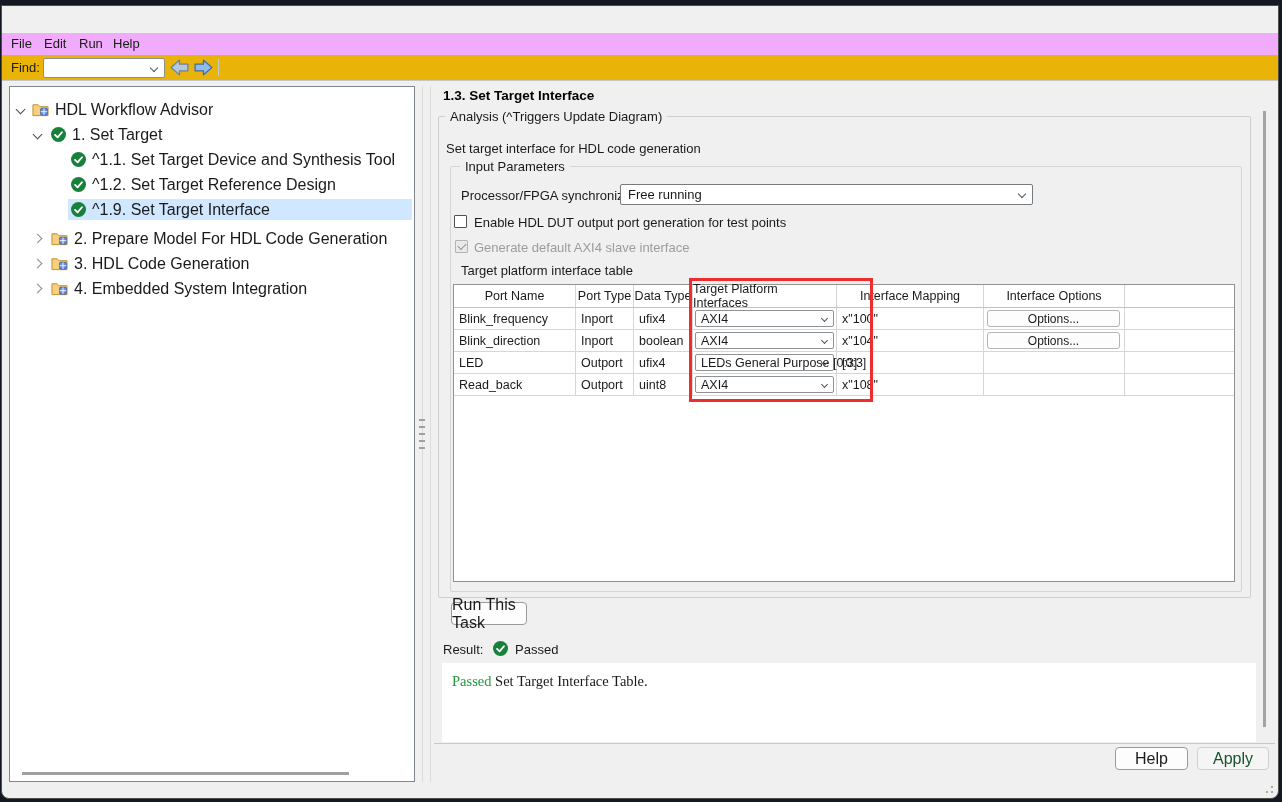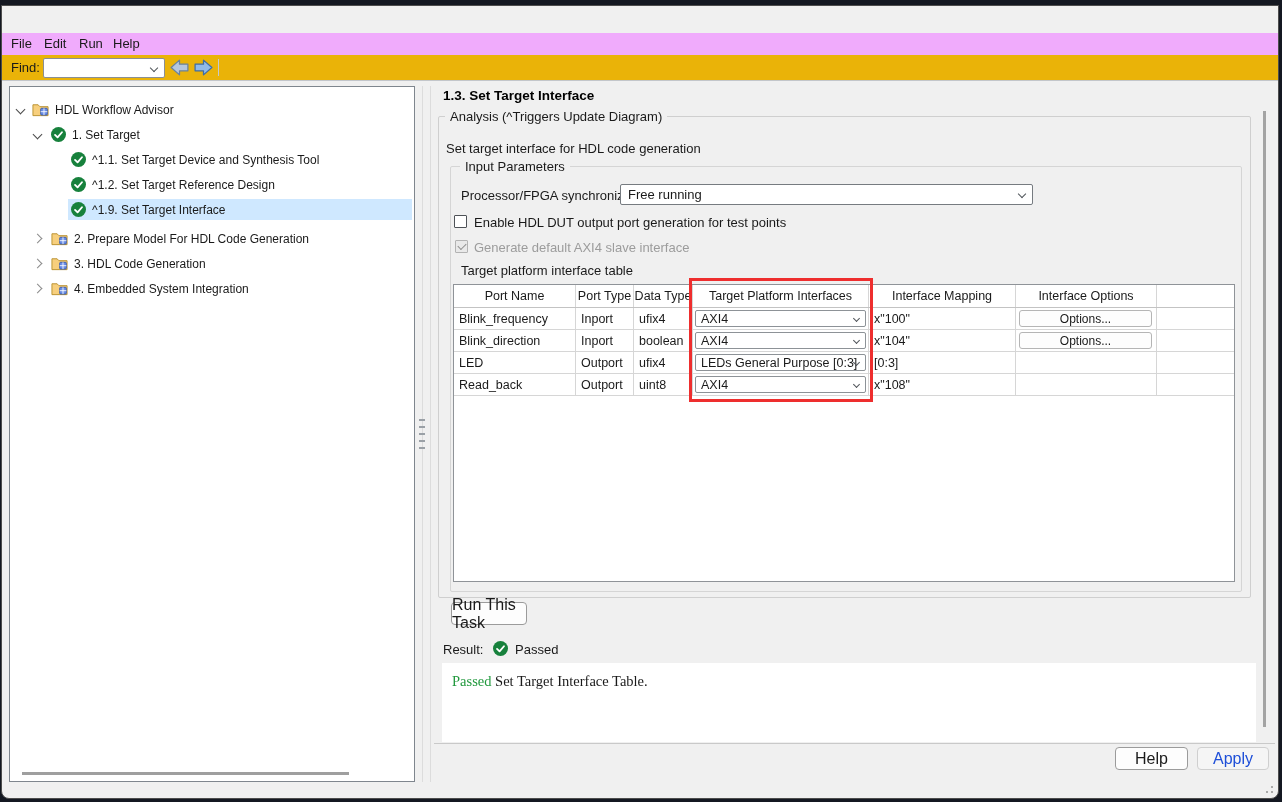--- a/index.html
+++ b/index.html
@@ -25,21 +25,21 @@
 
   .findbar { position:absolute; left:0; top:49px; width:100%; height:26px; background:#eab308; border-bottom:1px solid #c3c6ca; }
   .find-label { position:absolute; left:9px; top:0; line-height:25px; font-size:13px; }
   .find-combo { position:absolute; left:41px; top:3px; width:122px; height:20px; background:#fff; border:1px solid #8a8f94; border-radius:2px; }
   .combo-chev { position:absolute; right:7px; top:6px; width:6px; height:6px; border-right:1.4px solid #50555a; border-bottom:1.4px solid #50555a; transform:rotate(45deg); }
   .nav-arrow { position:absolute; top:3px; width:21px; height:19px; }
   .toolbar-sep { position:absolute; left:216px; top:4px; width:1px; height:17px; background:#c6c9cd; }
 
   
   .tree-panel { position:absolute; left:7px; top:80px; width:406px; height:696px; background:#ffffff; border:1px solid #7f868e; }
-  .tree-row { position:absolute; left:1px; right:1px; height:21px; display:flex; align-items:center; font-size:12px; }
+  .tree-row { position:absolute; left:1px; right:1px; height:21px; display:flex; align-items:center; font-size:16px; }
   .tree-row .lbl { white-space:nowrap; }
   .sel-band { position:absolute; left:57px; right:1px; top:0; bottom:0; background:#cfe8ff; }
   .chev { width:7px; height:7px; border-right:1.6px solid #4a4a4a; border-bottom:1.6px solid #4a4a4a; display:inline-block; }
   .chev.down { transform:rotate(45deg); }
   .chev.right { transform:rotate(-45deg); border-color:#8b8b8b; }
   .icon16 { width:17px; height:15px; display:inline-block; }
   .check15 { width:15px; height:15px; display:inline-block; }
   .hscroll-thumb { position:absolute; left:12px; top:685px; width:327px; height:3px; background:#9f9f9f; }
 
   
@@ -61,31 +61,31 @@
         border-left:1.8px solid #8f8f8f; border-bottom:1.8px solid #8f8f8f; transform:rotate(-45deg); }
   .cb-label { position:absolute; font-size:13px; }
   .cb-label.disabled { color:#9c9c9c; }
 
   
   .ptable { position:absolute; left:2px; top:117px; width:782px; height:298px; background:#fff; border:1px solid #8f9398; }
   .trow { display:flex; width:100%; height:22px; border-bottom:1px solid #d6d6d6; font-size:12.5px; align-items:center; }
   .trow.head { height:23px; border-bottom:1px solid #c3c3c3; }
   .tc { height:100%; border-right:1px solid #d6d6d6; display:flex; align-items:center; padding-left:5px; position:relative; }
   .trow.head .tc { justify-content:center; padding-left:0; }
-  .c0{width:122px;} .c1{width:58px;} .c2{width:59px;} .c3{width:176px;} .c4{width:147px;} .c5{width:141px;} .c6{flex:1; border-right:none;}
+  .c0{width:122px;} .c1{width:58px;} .c2{width:59px;} .c3{width:144px;} .c4{width:147px;} .c5{width:141px;} .c6{flex:1; border-right:none;}
   .cell-combo { position:absolute; left:2px; right:2px; top:2px; bottom:2px; background:#fff; border:1px solid #8d9297; border-radius:2px; font-size:12.5px; }
   .cell-combo .val { position:absolute; left:5px; top:0; line-height:16px; white-space:nowrap; }
   .cell-combo .combo-chev { right:6px; top:5px; width:5px; height:5px; }
   .opt-btn { position:absolute; left:3px; right:4px; top:2px; bottom:2px; background:#fdfdfd; border:1px solid #b5b5b5; border-radius:3px;
              font-size:12px; font-family:"Liberation Sans", sans-serif; display:flex; align-items:center; justify-content:center; }
   .redbox { position:absolute; left:238px; top:111px; width:184px; height:124px; border:3px solid #ee2e2e; z-index:5; pointer-events:none; }
 
   .btn { background:#fdfdfd; border:1px solid #9b9b9b; border-radius:4px; font-size:16px; font-family:"Liberation Sans", sans-serif;
          display:flex; align-items:center; justify-content:center; }
-  .btn.disabled { background:#f5f5f5; border-color:#cfcfcf; color:#1d4ed8; }
+  .btn.disabled { background:#f5f5f5; border-color:#cfcfcf; color:#14532d; }
 
   .result-label { position:absolute; left:441px; top:636px; font-size:13px; }
   .result-status { position:absolute; left:513px; top:636px; font-size:13px; }
   .msgbox { position:absolute; left:440px; top:657px; width:814px; height:79px; background:#fff; font-family:"Liberation Serif", serif; font-size:14.5px; }
   .msgbox .line { position:absolute; left:10px; top:10px; }
   .msg-pass { color:#22993e; }
   .bottom-sep { position:absolute; left:432px; top:737px; right:3px; height:1px; background:#c9c9c9; }
   .vscroll-thumb { position:absolute; left:1261px; top:105px; width:3px; height:616px; background:#a3a3a3; }
   .grip { position:absolute; right:5px; bottom:5px; width:12px; height:12px; }
   .grip i { position:absolute; width:2px; height:2px; background:#a9a9a9; }

